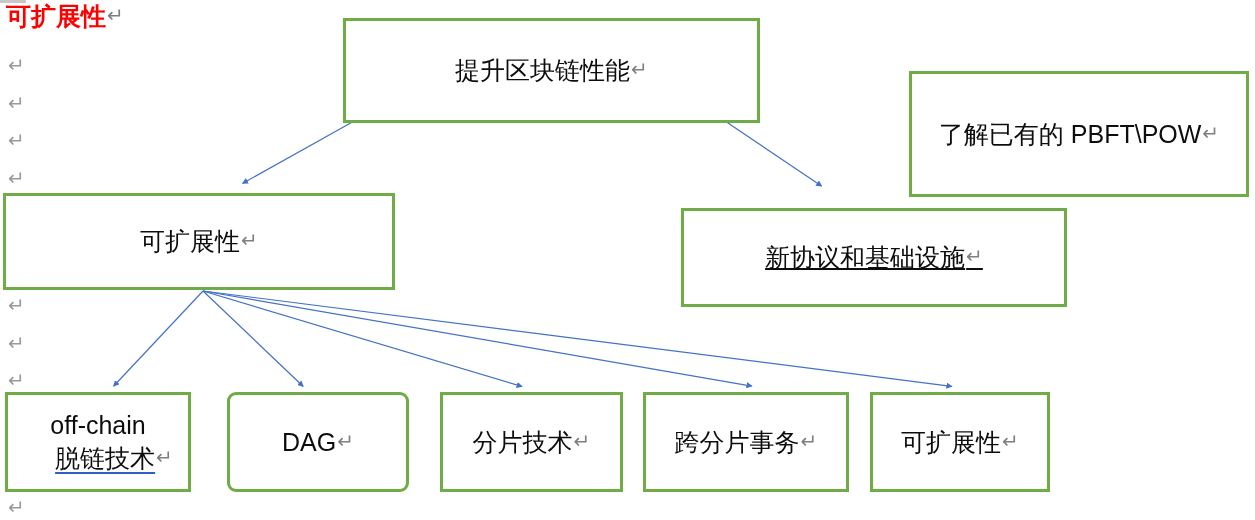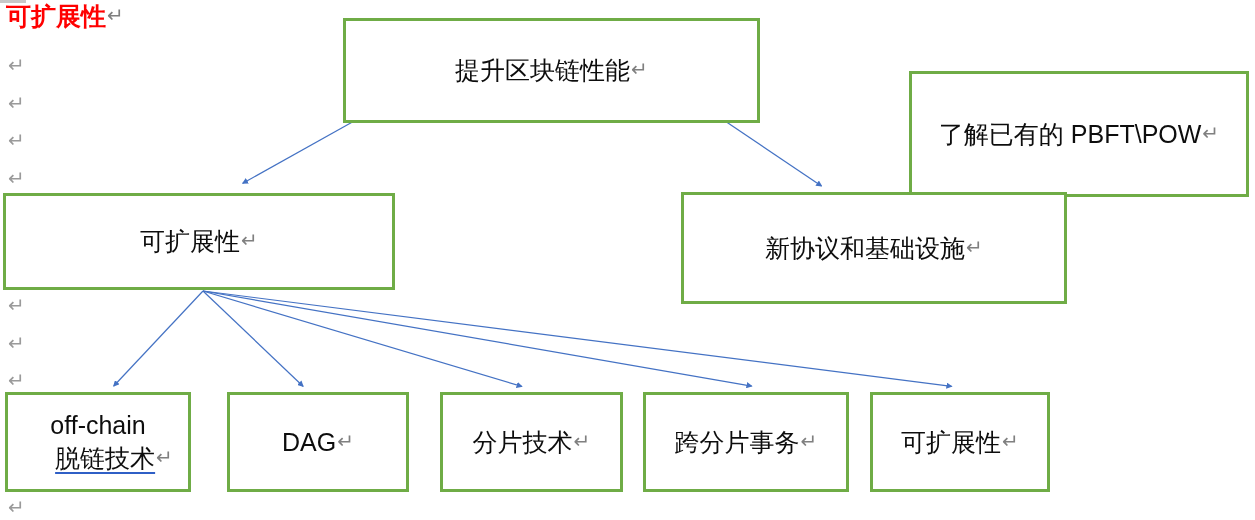--- a/index.html
+++ b/index.html
@@ -130,28 +130,28 @@
   <div id="node-group">
       <div class="node" style="left: 343px; top: 18px; width: 417px; height: 105px; border-color: rgb(111, 172, 70);">
         <span class="line"><span>提升区块链性能</span><span class="pilcrow">↵</span></span>
       </div>
       <div class="node" style="left: 909px; top: 24px; width: 340px; height: 126px; border-color: rgb(111, 172, 70); margin-top: 47px;">
         <span class="line"><span>了解已有的 PBFT\POW</span><span class="pilcrow">↵</span></span>
       </div>
       <div class="node" style="left: 3px; top: 193px; width: 392px; height: 97px; border-color: rgb(111, 172, 70);">
         <span class="line"><span>可扩展性</span><span class="pilcrow">↵</span></span>
       </div>
-      <div class="node" style="left: 681px; top: 192px; width: 386px; height: 112px; border-color: rgb(111, 172, 70);">
+      <div class="node" style="left: 681px; top: 208px; width: 386px; height: 99px; border-color: rgb(111, 172, 70); text-decoration: underline;">
         <span class="line"><span>新协议和基础设施</span><span class="pilcrow">↵</span></span>
       </div>
       <div class="node" style="left: 5px; top: 392px; width: 186px; height: 100px; border-color: rgb(111, 172, 70);">
         <span class="line"><span>off-chain</span></span>
         <span class="line"><span class="underlined">脱链技术</span><span class="pilcrow">↵</span></span>
       </div>
-      <div class="node" style="left: 227px; top: 392px; width: 182px; height: 100px; border-color: rgb(111, 172, 70);">
+      <div class="node" style="left: 227px; top: 392px; width: 182px; height: 100px; border-color: rgb(111, 172, 70); border-radius: 9px;">
         <span class="line"><span>DAG</span><span class="pilcrow">↵</span></span>
       </div>
       <div class="node" style="left: 440px; top: 392px; width: 183px; height: 100px; border-color: rgb(111, 172, 70);">
         <span class="line"><span>分片技术</span><span class="pilcrow">↵</span></span>
       </div>
       <div class="node" style="left: 643px; top: 392px; width: 206px; height: 100px; border-color: rgb(111, 172, 70);">
         <span class="line"><span>跨分片事务</span><span class="pilcrow">↵</span></span>
       </div>
       <div class="node" style="left: 870px; top: 392px; width: 180px; height: 100px; border-color: rgb(111, 172, 70);">
         <span class="line"><span>可扩展性</span><span class="pilcrow">↵</span></span>

